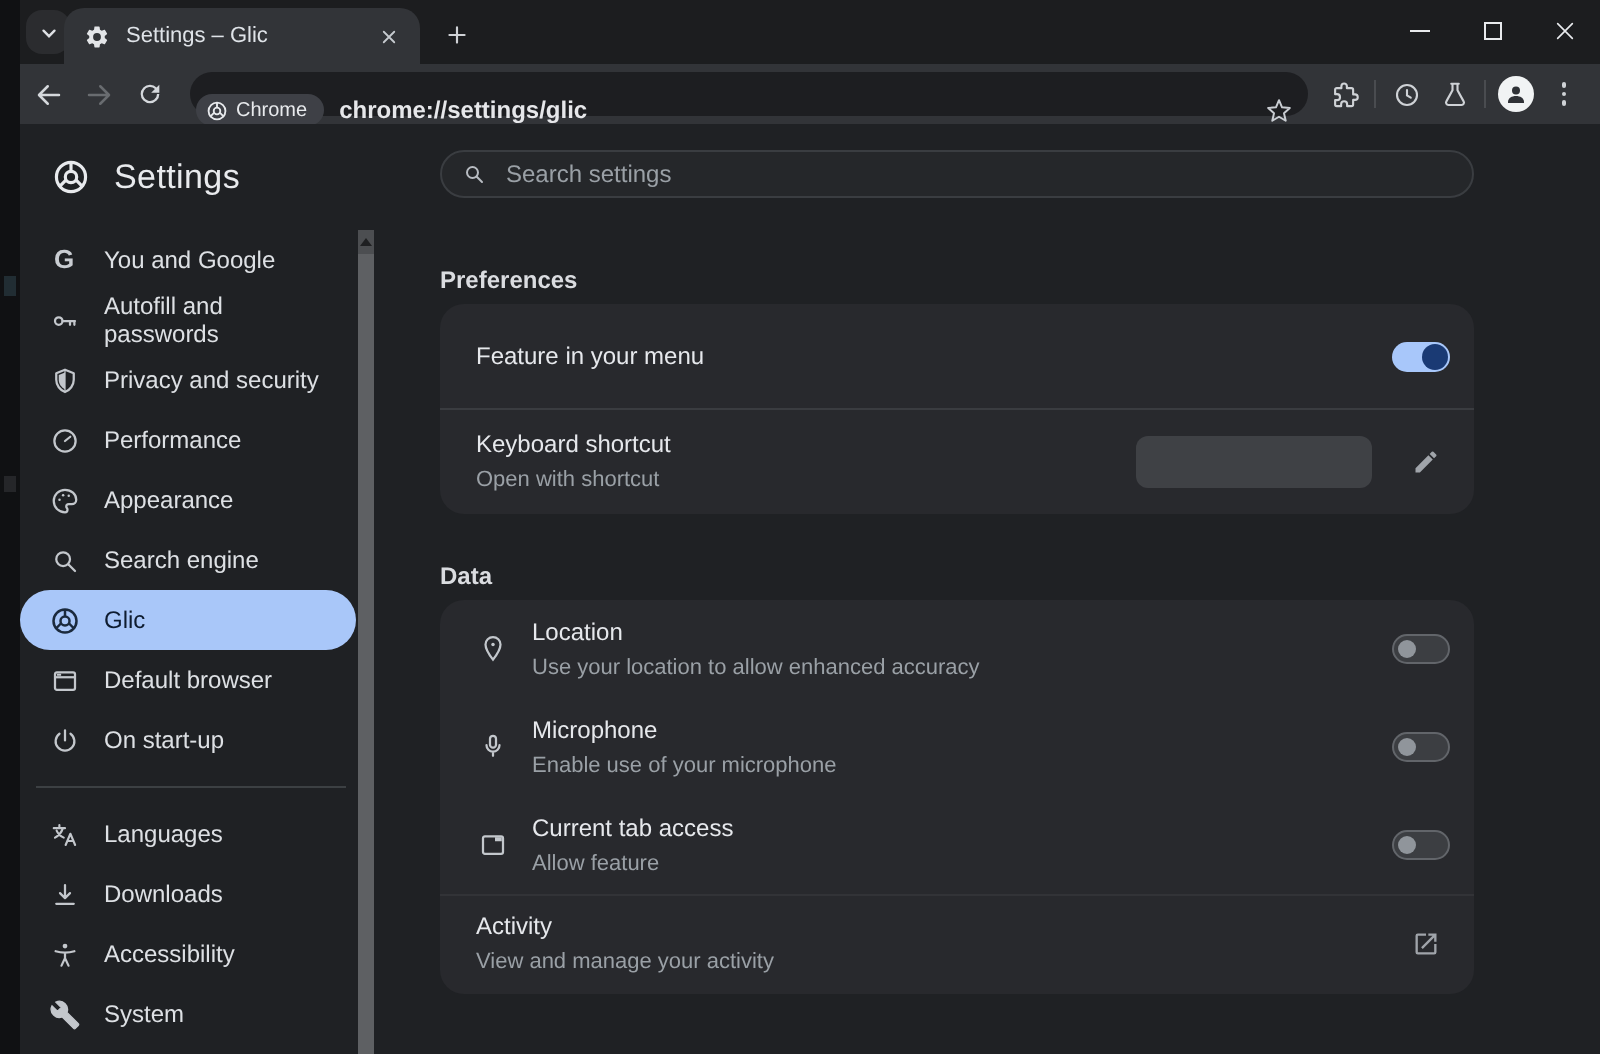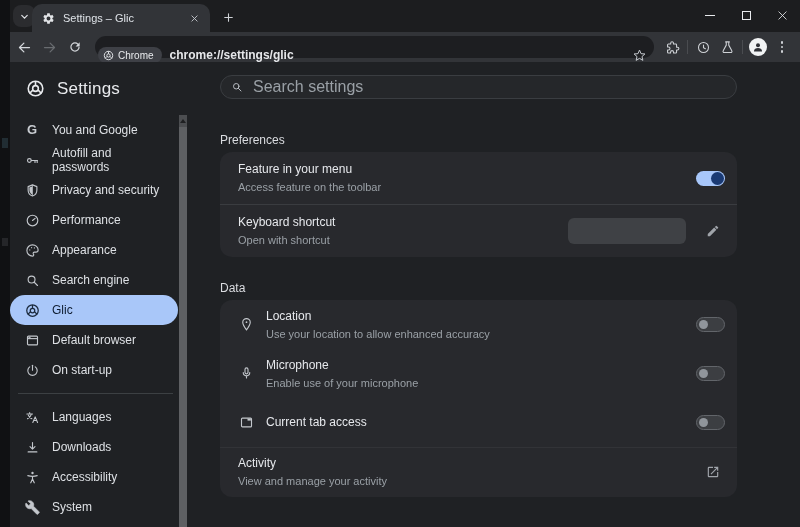--- a/index.html
+++ b/index.html
@@ -54,23 +54,23 @@
 
   
   .scrollbar{position:absolute;left:169px;top:53px;bottom:0;width:8px;background:#27282a;}
   .sb-btn{position:absolute;left:0;top:0;width:8px;height:12px;background:#4c4e51;display:flex;align-items:center;justify-content:center;}
   .sb-btn .tri{width:0;height:0;border-left:3px solid transparent;border-right:3px solid transparent;border-bottom:4px solid #1f2022;}
   .sb-thumb{position:absolute;left:0;top:12px;bottom:0;width:8px;background:#5e6063;}
 
   
   .content{position:absolute;left:177px;top:0;width:613px;height:465px;}
   .searchbar{position:absolute;left:33px;top:13px;width:517px;height:24px;border-radius:13px;background:#25272a;border:1px solid #3a3d41;display:flex;align-items:center;padding:0 10px;gap:8px;}
-  .searchbar input{background:transparent;border:none;outline:none;color:#e6e8eb;font-size:16px;flex:1;}
+  .searchbar input{background:transparent;border:none;outline:none;color:#e6e8eb;font-size:12px;flex:1;}
   .searchbar input::placeholder{color:#9aa0a6;}
-  .section-label{position:absolute;left:33px;font-size:12px;color:#dadce0;}
+  .section-label{position:absolute;left:33px;font-size:12px;color:#dadce0;font-weight:bold;}
   .card{position:absolute;left:33px;width:517px;background:#28292d;border-radius:12px;overflow:hidden;}
   .setting-row{display:flex;align-items:center;padding:0 12px 0 18px;}
   .row-icon{width:16px;height:16px;margin-right:12px;flex:0 0 16px;display:flex;align-items:center;justify-content:center;}
   .texts{flex:1 1 auto;min-width:0;}
   .r-title{font-size:12px;color:#e6e8ec;line-height:15px;}
   .r-sub{font-size:11px;color:#9aa0a6;line-height:14px;margin-top:3px;}
   .divider{height:1px;background:#3a3c40;}
   .divider-faint{border-top:1px solid rgba(255,255,255,0.05);}
 
   
@@ -350,21 +350,20 @@
             </svg>
           <input type="text" placeholder="Search settings" style="">
         </div>
 
         <div class="section-label" style="top:71px;">Preferences</div>
 
         <div class="card" style="top:90px;height:105px;">
           <div class="setting-row" style="height:52px;gap:11px;">
             <div class="texts">
               <div class="r-title">Feature in your menu</div>
-              <div class="r-sub">Access feature on the toolbar</div>
             </div>
             <div class="toggle on">
                 <span class="knob"></span>
               </div>
           </div>
           <div class="divider"></div>
           <div class="setting-row" style="height:52px;">
             <div class="texts">
               <div class="r-title">Keyboard shortcut</div>
               <div class="r-sub">Open with shortcut</div>
@@ -413,20 +412,21 @@
           </div>
           <div class="setting-row" style="height:49px;">
             <span class="row-icon">
               <svg width="15" height="15" viewBox="0 0 24 24" fill="none" stroke="#c3c7cc" stroke-width="1.8" stroke-linejoin="round">
                   <rect x="4" y="5" width="16" height="14" rx="1.5"></rect>
                   <rect x="13.6" y="5.8" width="5.4" height="3.2" fill="#c3c7cc" stroke="none"></rect>
                 </svg>
             </span>
             <div class="texts">
               <div class="r-title">Current tab access</div>
+              <div class="r-sub">Allow feature</div>
             </div>
             <div class="toggle off">
                 <span class="knob"></span>
               </div>
           </div>
           <div class="setting-row divider-faint" style="height:49px;">
             <div class="texts">
               <div class="r-title">Activity</div>
               <div class="r-sub">View and manage your activity</div>
             </div>

